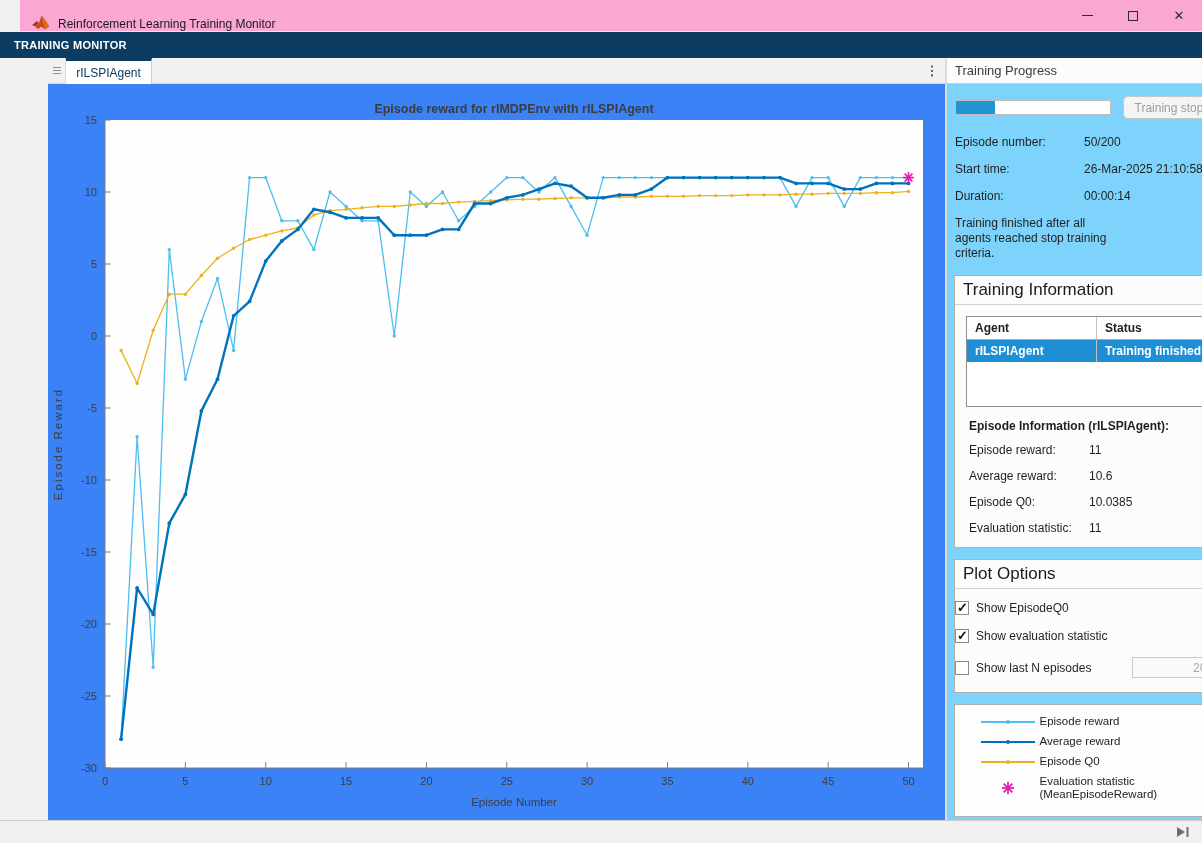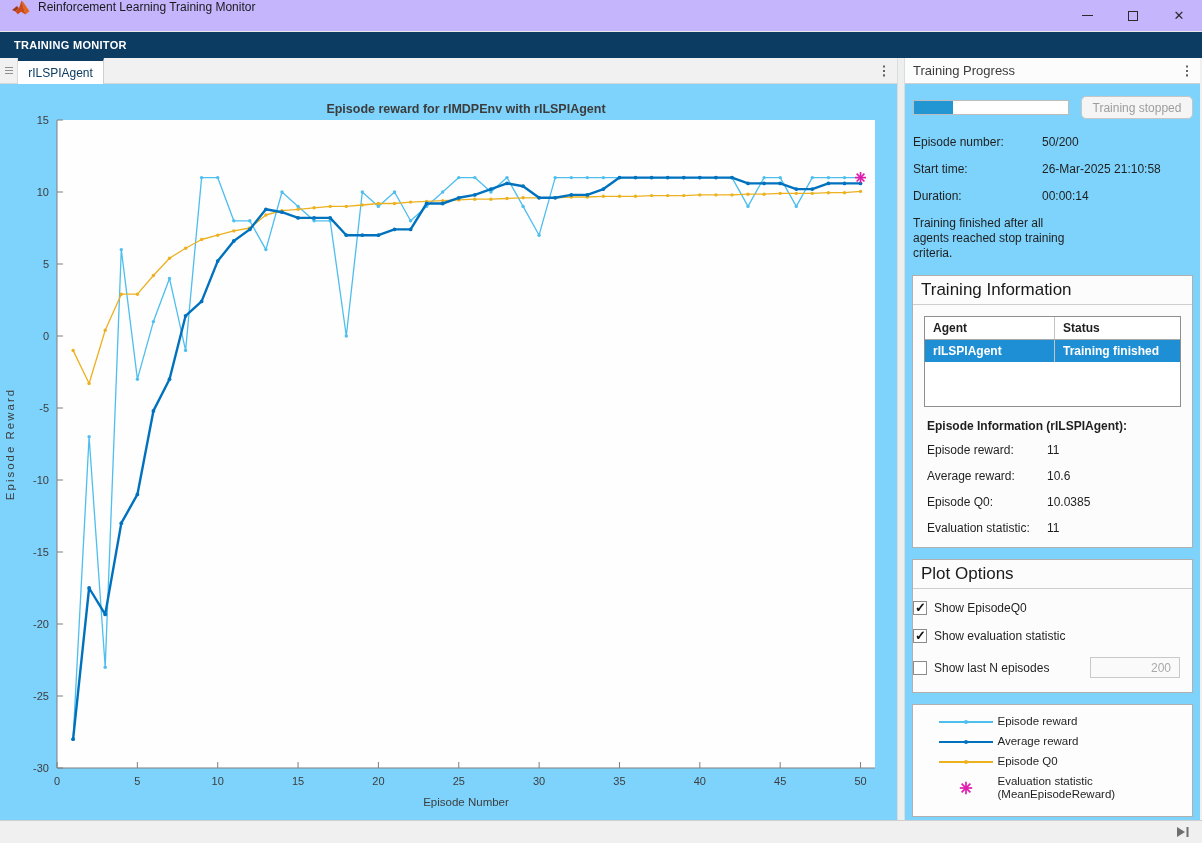--- a/index.html
+++ b/index.html
@@ -1,47 +1,47 @@
 <!DOCTYPE html>
 <html><head>
 <meta charset="utf-8">
 <style>
   * { margin:0; padding:0; box-sizing:border-box; }
   html,body { width:1202px; height:843px; overflow:hidden; }
   body { font-family:"Liberation Sans", sans-serif; font-size:12px; color:#1f1f1f; background:#f0f0f0; }
 
   
-  .titlebar { height:32px; background:#c4b5fd; display:flex; align-items:flex-start; border-bottom:1px solid #e8e8e8; }
+  .titlebar { height:32px; background:#f9a8d4; display:flex; align-items:flex-end; border-bottom:1px solid #e8e8e8;margin-left:20px; }
   .app-icon { width:18px; height:16px; margin:0 8px 0 12px; }
   .titlebar .title { font-size:12px; color:#1a1a1a; }
   .win-controls { margin-left:auto; display:flex; height:100%; }
   .win-btn { width:46px; height:100%; display:flex; align-items:center; justify-content:center; cursor:default; }
   .glyph-min { width:11px; height:0; border-top:1.5px solid #2b2b2b; display:block; }
   .glyph-max { width:10px; height:10px; border:1.2px solid #2b2b2b; display:block; }
   .glyph-close { font-size:13px; color:#2b2b2b; line-height:1; }
 
   
   .toolstrip { height:26px; background:#0c3c61; display:flex; align-items:center; padding-left:14px; }
   .toolstrip-tab { color:#ffffff; font-size:11px; font-weight:700; letter-spacing:.3px; }
 
   
-  .main { display:flex; height:762px; }
+  .main { display:flex; height:762px;padding-left:48px; }
   .left-col { width:897px; display:flex; flex-direction:column; background:#f6f6f6; }
   .divider { width:8px; background:#edeeee; border-left:1px solid #dcdcdc; border-right:1px solid #dcdcdc; }
   .right-col { width:295px; background:#7dd3fc; display:flex; flex-direction:column; }
 
   
   .tabrow { height:26px; background:#f1f1f1; border-bottom:1px solid #d6d6d6; display:flex; align-items:stretch; }
   .doc-grip { width:18px; border-right:1px solid #d9d9d9; display:flex; flex-direction:column; justify-content:center; align-items:center; gap:2px; cursor:default; }
   .doc-grip i { display:block; width:8px; height:1px; background:#8f8f8f; }
   .doc-tab { width:86px; background:#ffffff; border-top:3px solid #0c3c61; border-right:1px solid #cfcfcf; display:flex; align-items:center; justify-content:center; color:#0c3c61; font-size:12px; margin-bottom:-1px; }
   .kebab { margin-left:auto; width:26px; display:flex; align-items:center; justify-content:center; color:#5a5a5a; font-size:13px; font-weight:700; cursor:default; }
 
   
-  .figure { height:736px; background:#7dd3fc; }
+  .figure { height:736px; background:#3b82f6; }
   svg text { font-family:"Liberation Sans", sans-serif; }
 
   
   .panel-header { height:26px; background:#fcfcfc; border-bottom:1px solid #d0d0d0; display:flex; align-items:center; padding-left:8px; }
   .panel-header .ph-title { font-size:13px; color:#3c3c3c; }
   .panel-body { flex:1; padding:12px 5px 0 5px; overflow:hidden; }
 
   .progress-row { display:flex; align-items:center; margin:0 2px 16px 3px; }
   .progress-track { width:156px; height:15px; background:#ffffff; border:1px solid #bdbdbd; }
   .progress-fill { height:100%; }

